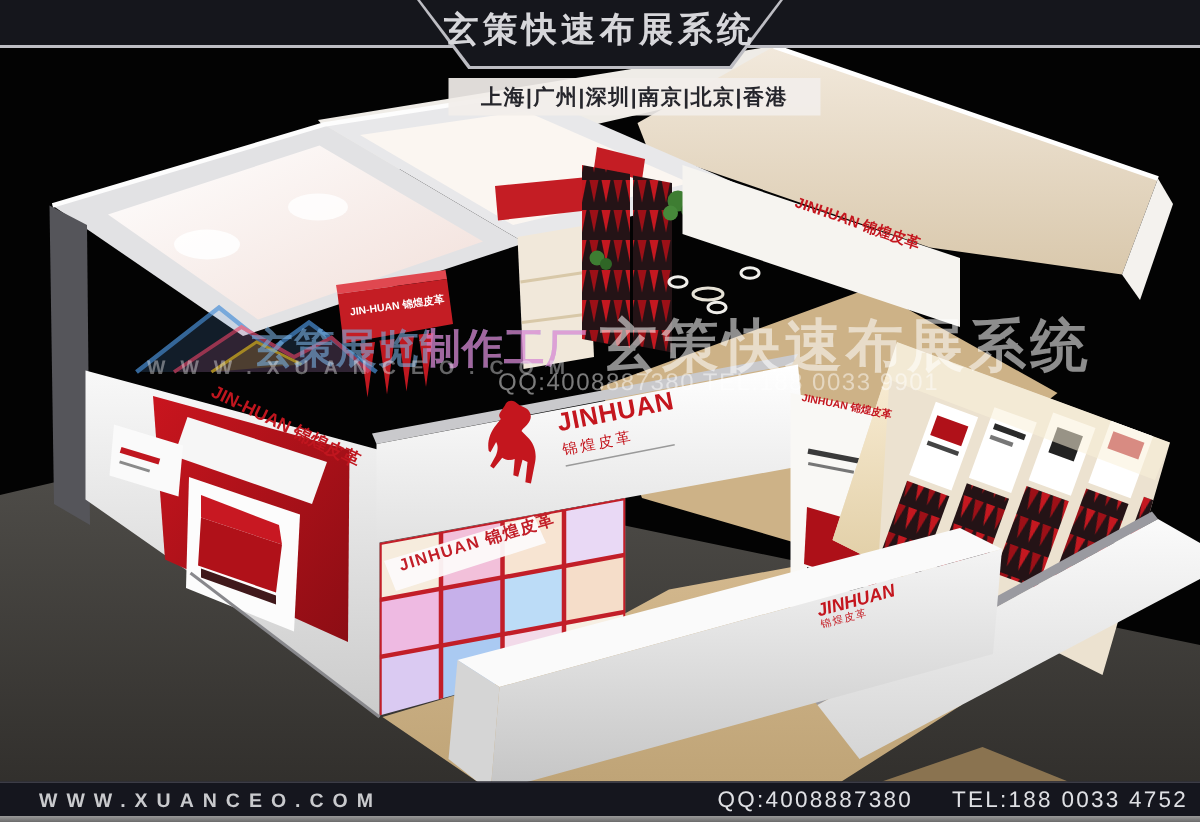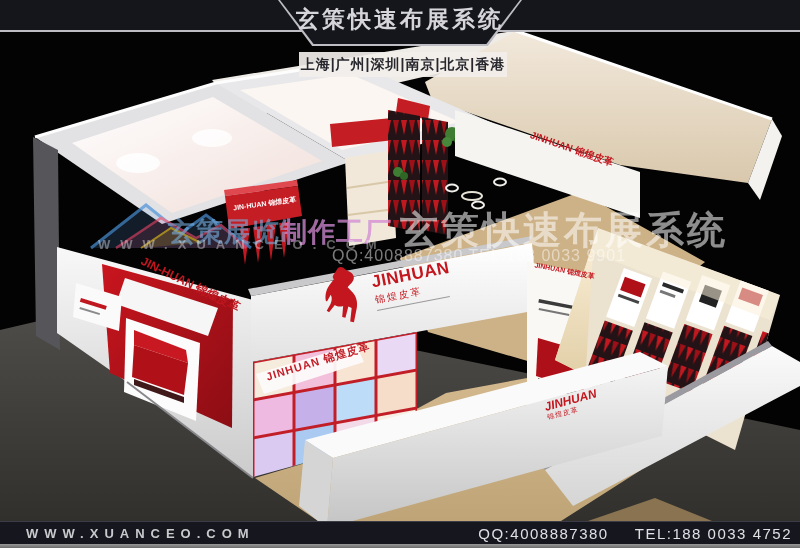--- a/index.html
+++ b/index.html
@@ -10,21 +10,21 @@
 
   
   #header-bar{position:absolute;left:0;top:0;width:800px;height:30px;
     background:#15161c;border-bottom:2px solid #bdbdc3;z-index:10;}
   #header-tab-edge{position:absolute;left:278px;top:0;width:244px;height:46px;
     background:#bdbdc3;clip-path:polygon(0 0,100% 0,86% 100%,14% 100%);z-index:11;}
   #header-tab{position:absolute;left:280px;top:0;width:240px;height:44px;
     background:#15161c;clip-path:polygon(0 0,100% 0,86% 100%,14% 100%);z-index:12;}
   #page-title{position:absolute;left:0;top:4px;width:800px;text-align:center;
     color:#d6d6da;font-size:23px;font-weight:bold;letter-spacing:3px;z-index:13;}
-  #city-bar{position:absolute;left:299px;top:52px;width:208px;height:25px;
+  #city-bar{position:absolute;left:299px;top:52px;width:248px;height:25px;
     background:rgba(242,238,234,.92);color:#26262c;font-size:14px;font-weight:bold;
     text-align:center;line-height:25px;letter-spacing:1px;z-index:10;}
 
   
   #wm-studio-wrap{left:168px;top:214px;font-size:27px;font-weight:bold;letter-spacing:1px;opacity:.8;}
   #wm-studio-a{color:rgba(122,176,224,.75);}
   #wm-studio-b{position:absolute;left:0;top:0;color:rgba(238,127,208,.75);
                clip-path:inset(0 0 0 52%);}
   #wm-url{left:98px;top:237px;font-size:13px;font-weight:bold;letter-spacing:10px;
           color:rgba(238,238,240,.42);}

